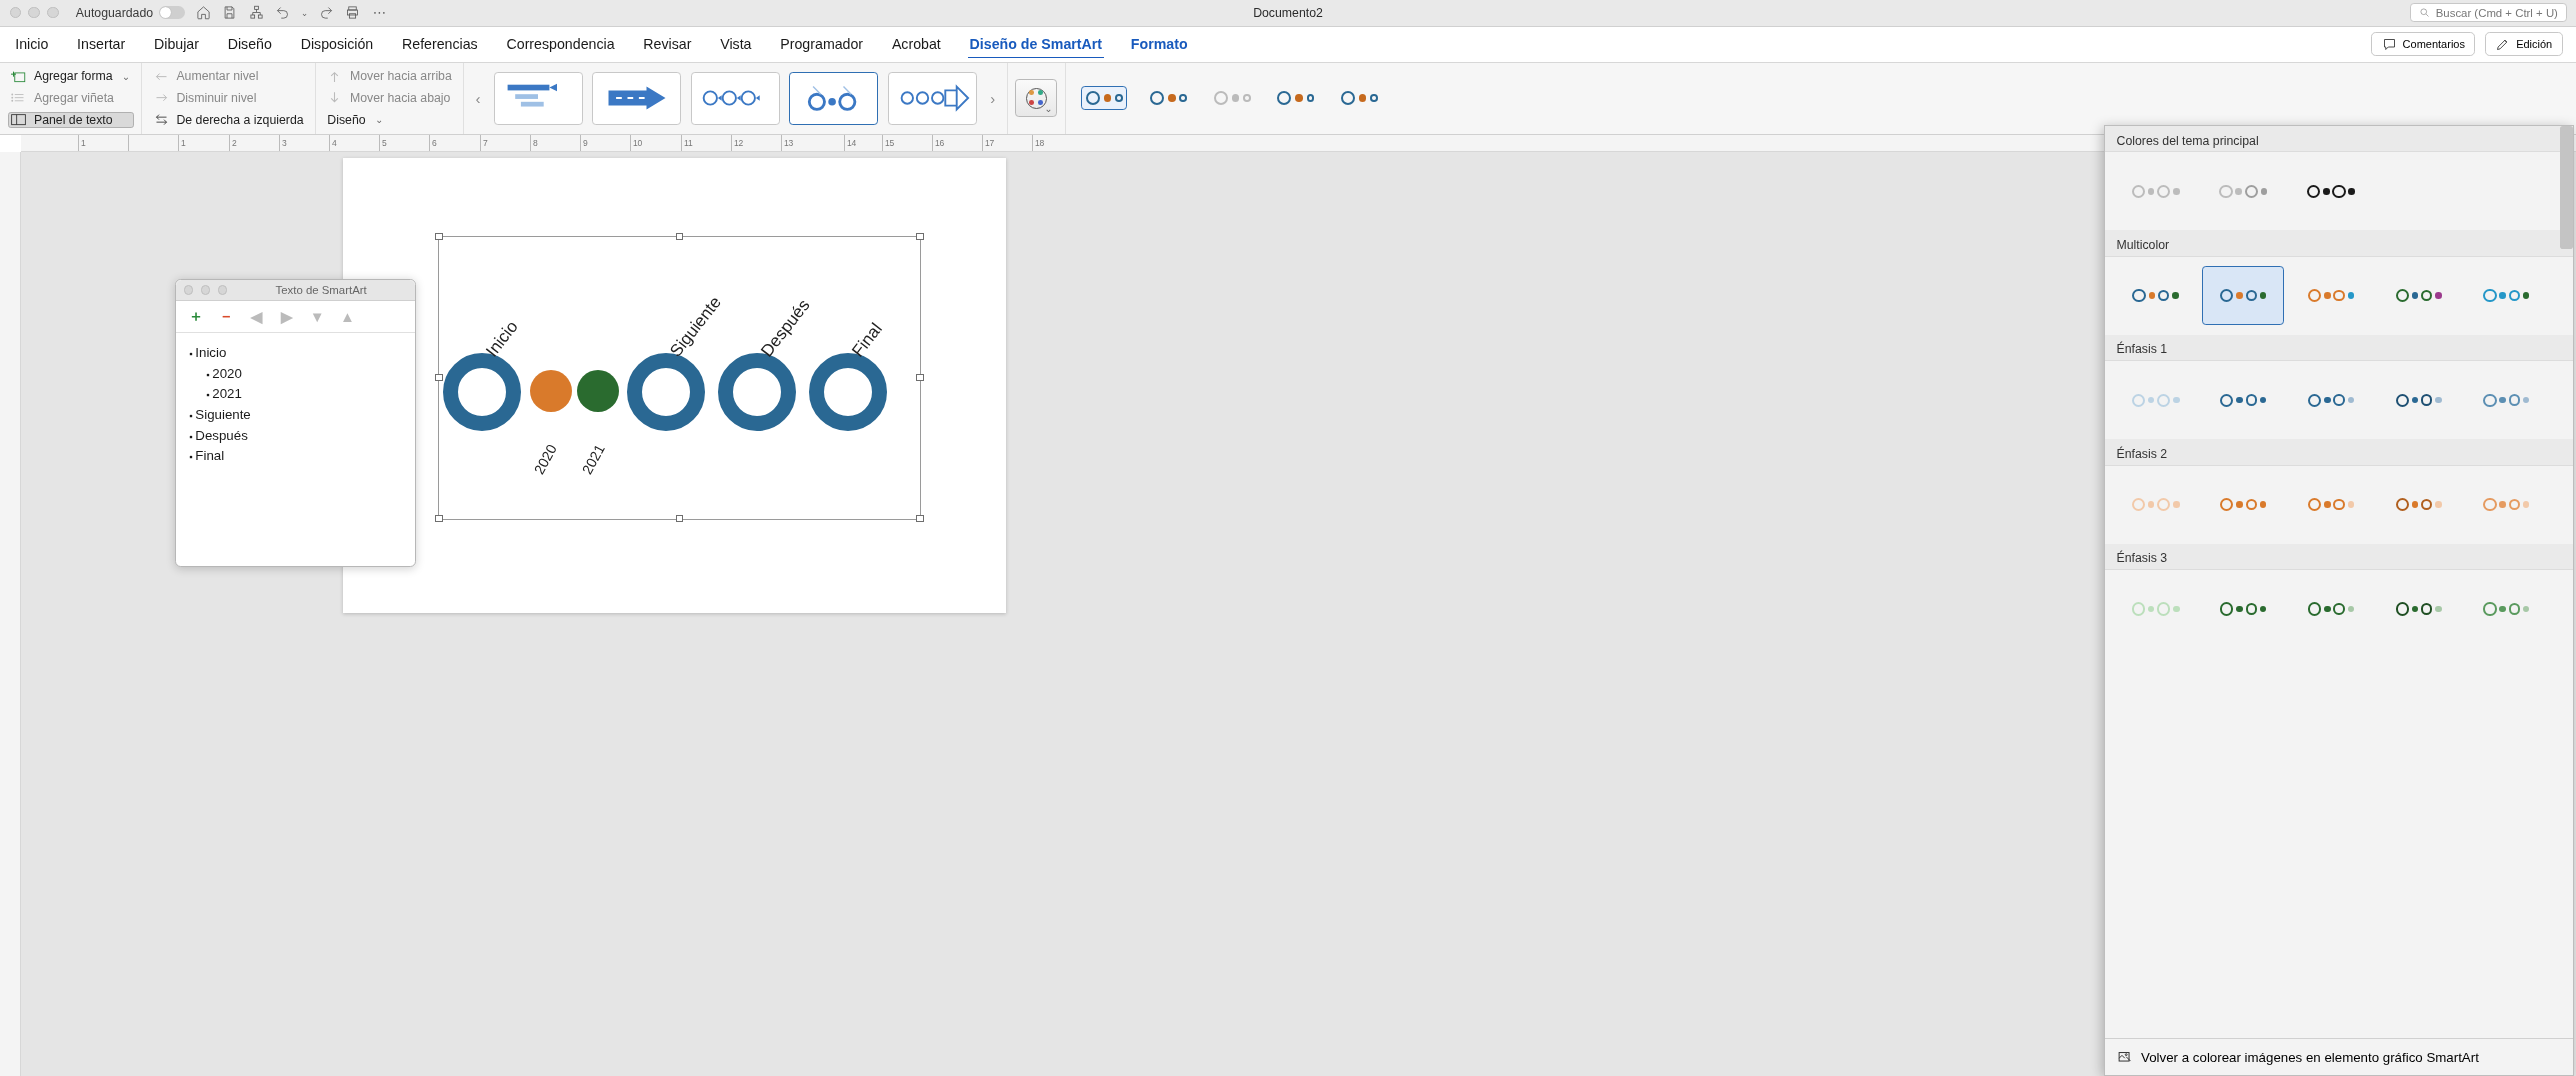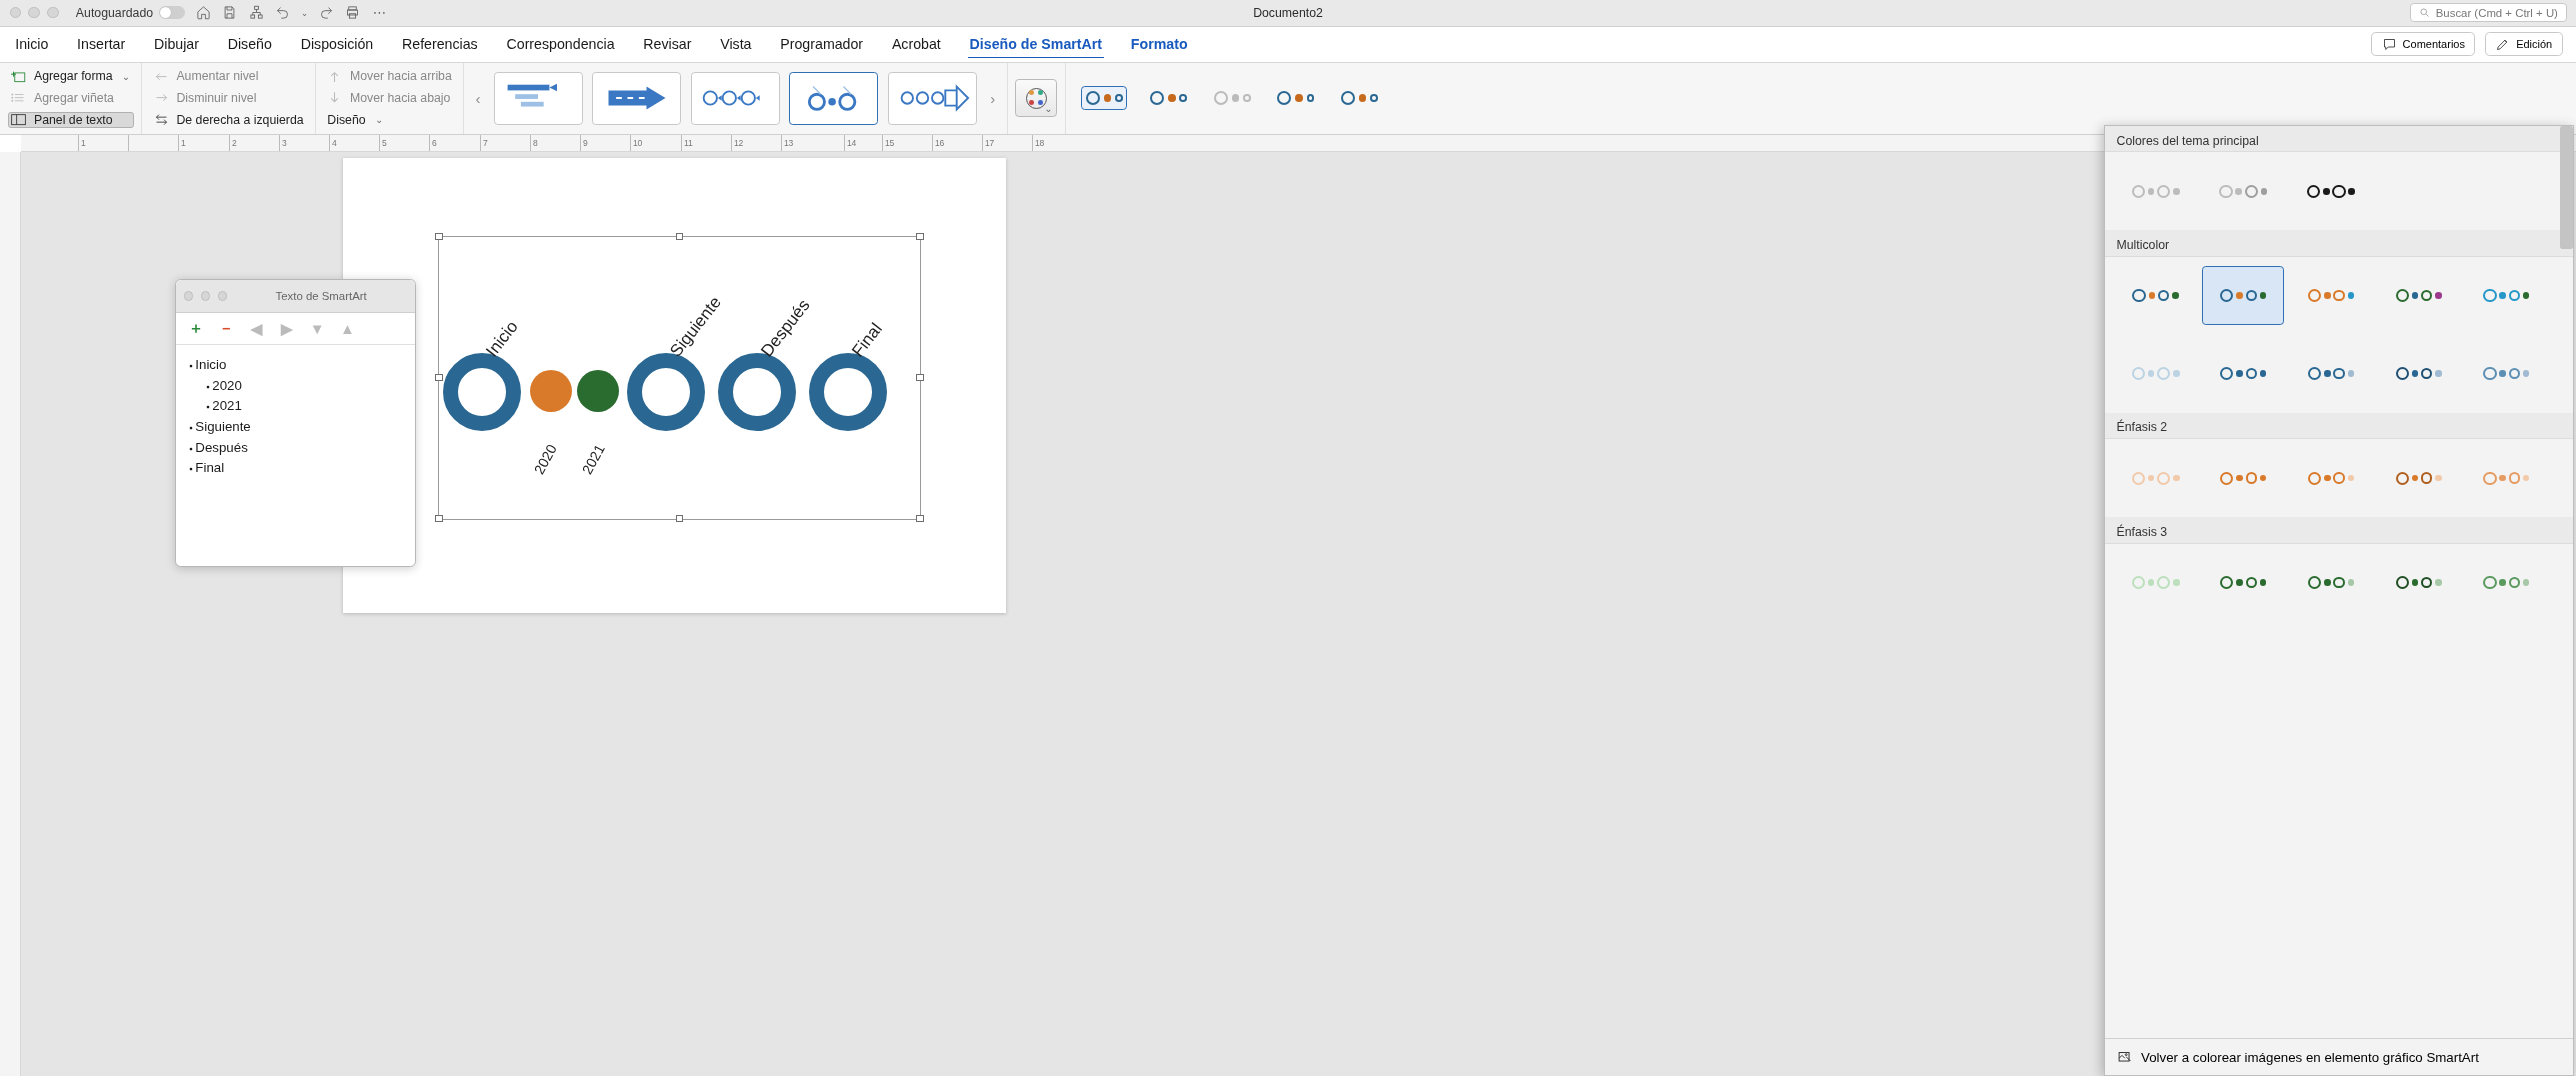--- a/index.html
+++ b/index.html
@@ -75,21 +75,21 @@
 .sa-frame .h-ml { top: calc(50% - 3.8px); left: -3.8px; } .sa-frame .h-mr { top: calc(50% - 3.8px); right: -3.8px; }
 
 .sa-body { position: relative; width: 100%; height: 100%; }
 .big-ring { position: absolute; width: 78px; height: 78px; border-radius: 50%; border: 15px solid #2a6893; top: 116px; }
 .small-circle { position: absolute; width: 42px; height: 42px; border-radius: 50%; top: 133px; }
 .sa-label { position: absolute; font-size: 17px; color: #222; transform: rotate(-52deg); transform-origin: left bottom; }
 .sa-sub { position: absolute; font-size: 14.2px; color: #222; transform: rotate(-62deg); transform-origin: left bottom; }
 
 
 .text-pane { position: absolute; left: 175px; top: 279px; width: 241px; height: 288px; background: #fff; border: 0.9px solid #b7b7b7; border-radius: 5.7px; box-shadow: 0 1.9px 9.5px rgba(0,0,0,.18); z-index: 20; }
-.tp-title { height: 33px; background: #e6e6e6; border-bottom: 0.9px solid #cfcfcf; display: flex; align-items: center; gap: 7.6px; padding: 0 7.6px; font-size: 11.4px; color: #555; border-radius: 5.7px 5.7px 0 0; }
+.tp-title { height: 21px; background: #e6e6e6; border-bottom: 0.9px solid #cfcfcf; display: flex; align-items: center; gap: 7.6px; padding: 0 7.6px; font-size: 11.4px; color: #555; border-radius: 5.7px 5.7px 0 0; }
 .tp-title .dot { width: 9.5px; height: 9.5px; }
 .tp-title-text { flex: 1; text-align: center; font-size: 11.4px; color: #666; }
 .tp-tools { height: 32px; display: flex; align-items: center; gap: 13.3px; padding: 0 11.4px; border-bottom: 0.9px solid #e0e0e0; }
 .tp-tools span { width: 17px; height: 17px; display: flex; align-items: center; justify-content: center; font-size: 15px; font-weight: bold; }
 .tp-list { padding: 9.5px 13.3px; font-size: 13.3px; color: #1a1a1a; }
 .tp-list li { list-style: none; padding: 2.8px 0; }
 .tp-list li::before { content: "▪ "; font-size: 9.5px; }
 .tp-list .lv2 { margin-left: 17px; }
 
 
@@ -496,20 +496,21 @@
         </div>
         <div class="dd-cell">
           <div class="sw">
             <span class="r" style="border-color: rgb(37, 151, 200);"></span>
             <span class="d" style="background: rgb(37, 151, 200);"></span>
             <span class="r" style="border-color: rgb(37, 151, 200); width: 11.4px; height: 11.4px;"></span>
             <span class="d" style="background: rgb(42, 107, 47);"></span>
           </div>
         </div>
       </div>
+      <div class="dd-hdr">Énfasis 1</div>
       <div class="dd-row">
         <div class="dd-cell">
           <div class="sw">
             <span class="r" style="border-color: rgb(188, 211, 228);"></span>
             <span class="d" style="background: rgb(188, 211, 228);"></span>
             <span class="r" style="border-color: rgb(188, 211, 228);"></span>
             <span class="d" style="background: rgb(188, 211, 228);"></span>
           </div>
         </div>
         <div class="dd-cell">

